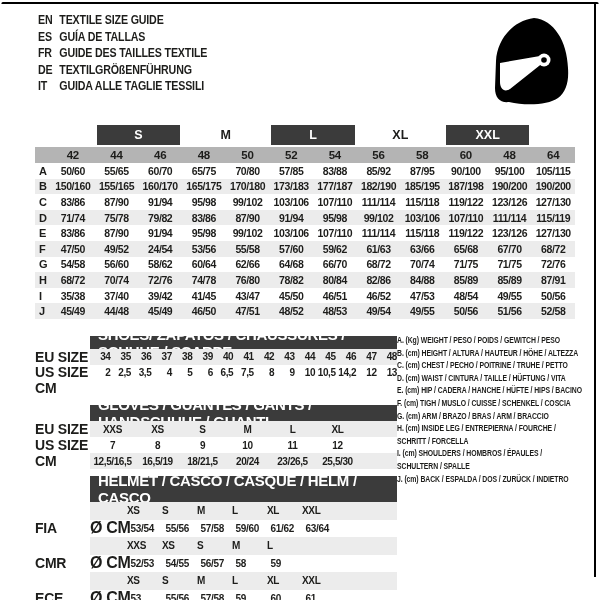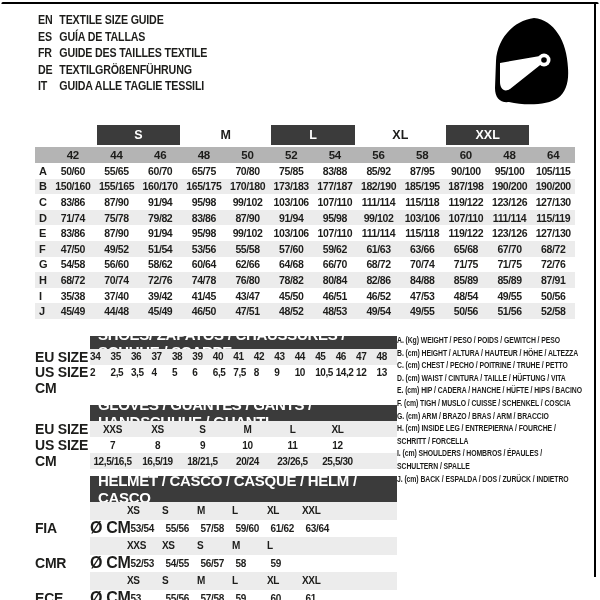--- a/index.html
+++ b/index.html
@@ -43,21 +43,21 @@
   .sec-bar{flex:1;background:var(--dark,#3b3b3b);color:#fff;font-size:15px;letter-spacing:-.3px;
            padding-left:8px;box-sizing:border-box;display:flex;align-items:center;}
   .shoes .sec-bar{height:13px;}
   .gloves .sec-bar{height:16px;}
   .helm .sec-bar{height:26px;}
   .shoes .data .sec-row{height:15.5px;}
   .gloves .data .sec-row{height:16px;}
   .helm .data .sec-row{height:17.5px;}
   .sec-content{flex:1;display:flex;align-items:center;height:100%;}
   .sec-content.striped{background:var(--stripe,#ececec);}
-  .shoe-cell{flex:1;text-align:left;font-size:10px;letter-spacing:-.4px;white-space:nowrap;}
+  .shoe-cell{flex:1;text-align:right;font-size:10px;letter-spacing:-.4px;white-space:nowrap;}
   .glove-cell{flex:0 0 45px;text-align:center;font-size:10px;letter-spacing:-.4px;white-space:nowrap;}
   .helm-unit{flex:0 0 37px;text-align:left;font-size:16px;letter-spacing:-.3px;white-space:nowrap;}
   .helm-cell{flex:0 0 35px;text-align:left;font-size:10px;letter-spacing:-.3px;white-space:nowrap;}
 
   
   .legend{position:absolute;left:397px;top:334px;width:250px;font-weight:700;font-size:8.8px;
           line-height:12.6px;letter-spacing:-.1px;transform:scaleX(.78);transform-origin:left top;}
   .legend-line{white-space:nowrap;}
 </style>
 </head>
@@ -135,21 +135,21 @@
         <div class="t-cell">48</div>
         <div class="t-cell">64</div>
       </div>
       <div class="t-row data-row">
         <div class="t-label">A</div>
         <div class="t-cell">50/60</div>
         <div class="t-cell">55/65</div>
         <div class="t-cell">60/70</div>
         <div class="t-cell">65/75</div>
         <div class="t-cell">70/80</div>
-        <div class="t-cell">75/85</div>
+        <div class="t-cell">57/85</div>
         <div class="t-cell">83/88</div>
         <div class="t-cell">85/92</div>
         <div class="t-cell">87/95</div>
         <div class="t-cell">90/100</div>
         <div class="t-cell">95/100</div>
         <div class="t-cell">105/115</div>
       </div>
       <div class="t-row data-row stripe">
         <div class="t-label">B</div>
         <div class="t-cell">150/160</div>
@@ -207,21 +207,21 @@
         <div class="t-cell">111/114</div>
         <div class="t-cell">115/118</div>
         <div class="t-cell">119/122</div>
         <div class="t-cell">123/126</div>
         <div class="t-cell">127/130</div>
       </div>
       <div class="t-row data-row stripe">
         <div class="t-label">F</div>
         <div class="t-cell">47/50</div>
         <div class="t-cell">49/52</div>
-        <div class="t-cell">51/54</div>
+        <div class="t-cell">24/54</div>
         <div class="t-cell">53/56</div>
         <div class="t-cell">55/58</div>
         <div class="t-cell">57/60</div>
         <div class="t-cell">59/62</div>
         <div class="t-cell">61/63</div>
         <div class="t-cell">63/66</div>
         <div class="t-cell">65/68</div>
         <div class="t-cell">67/70</div>
         <div class="t-cell">68/72</div>
       </div>

